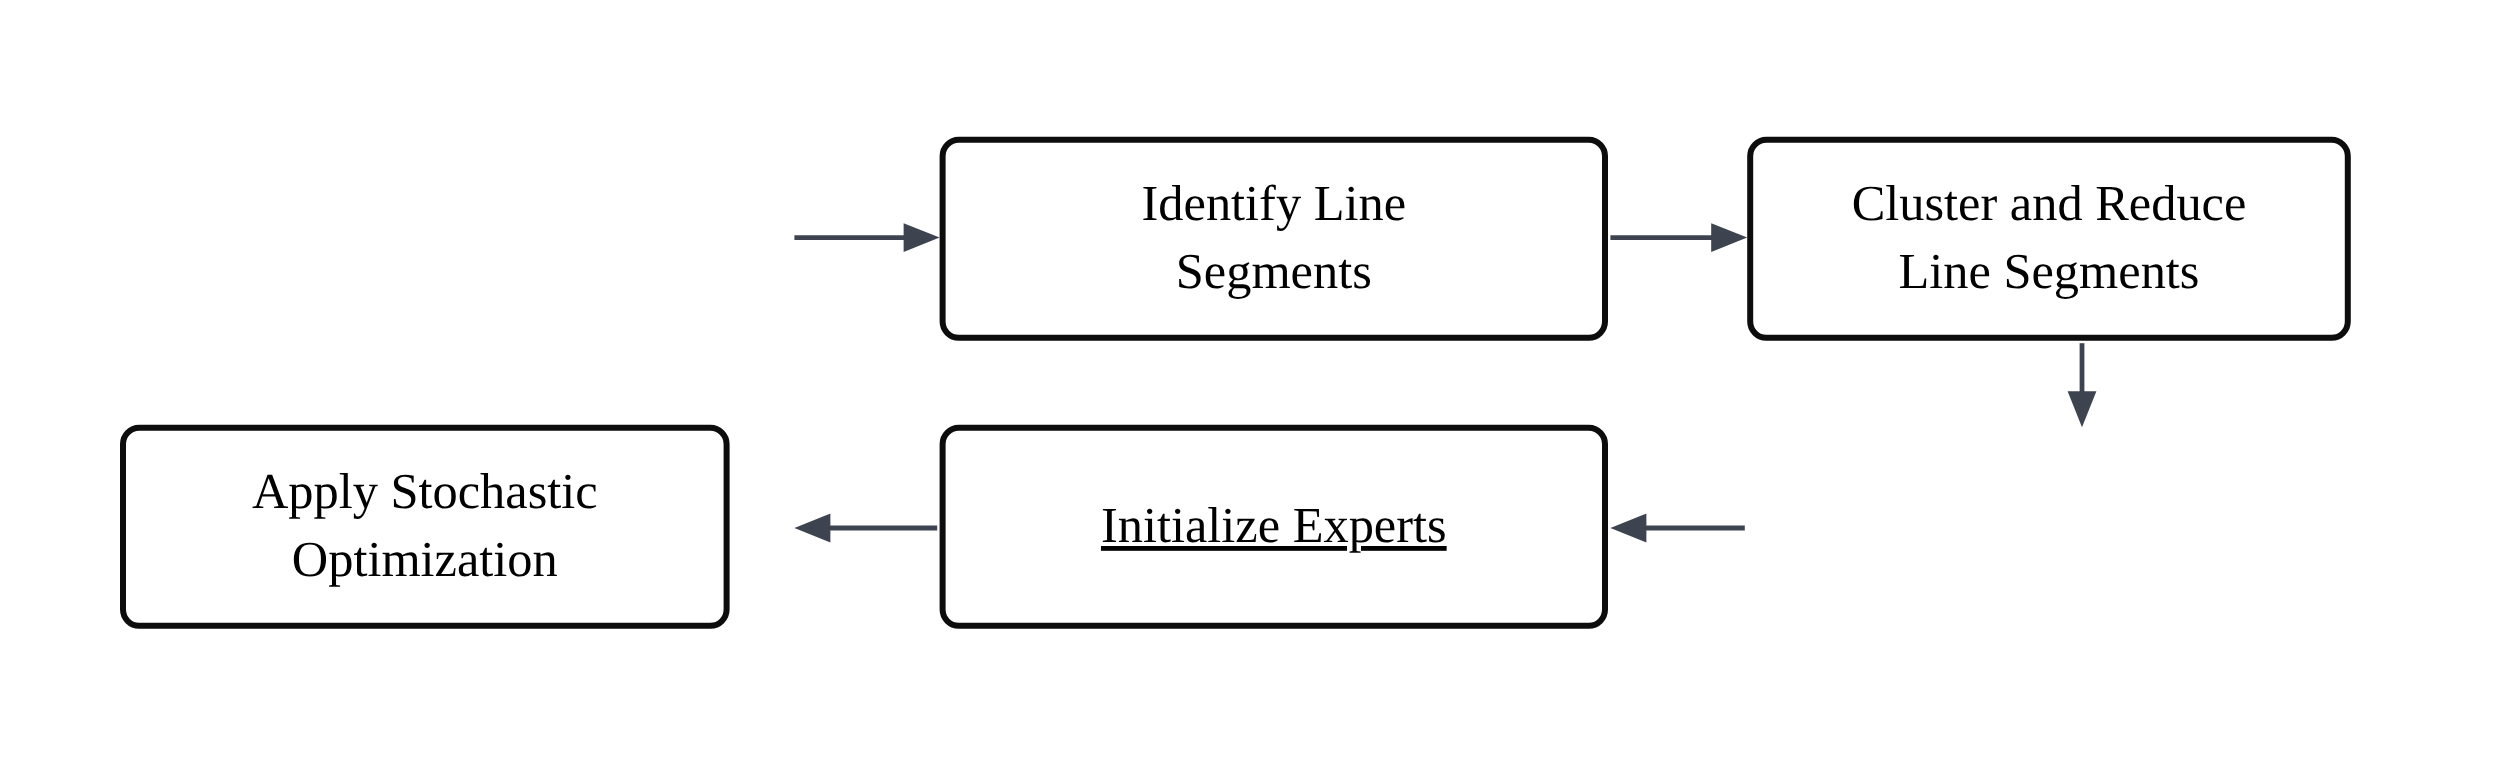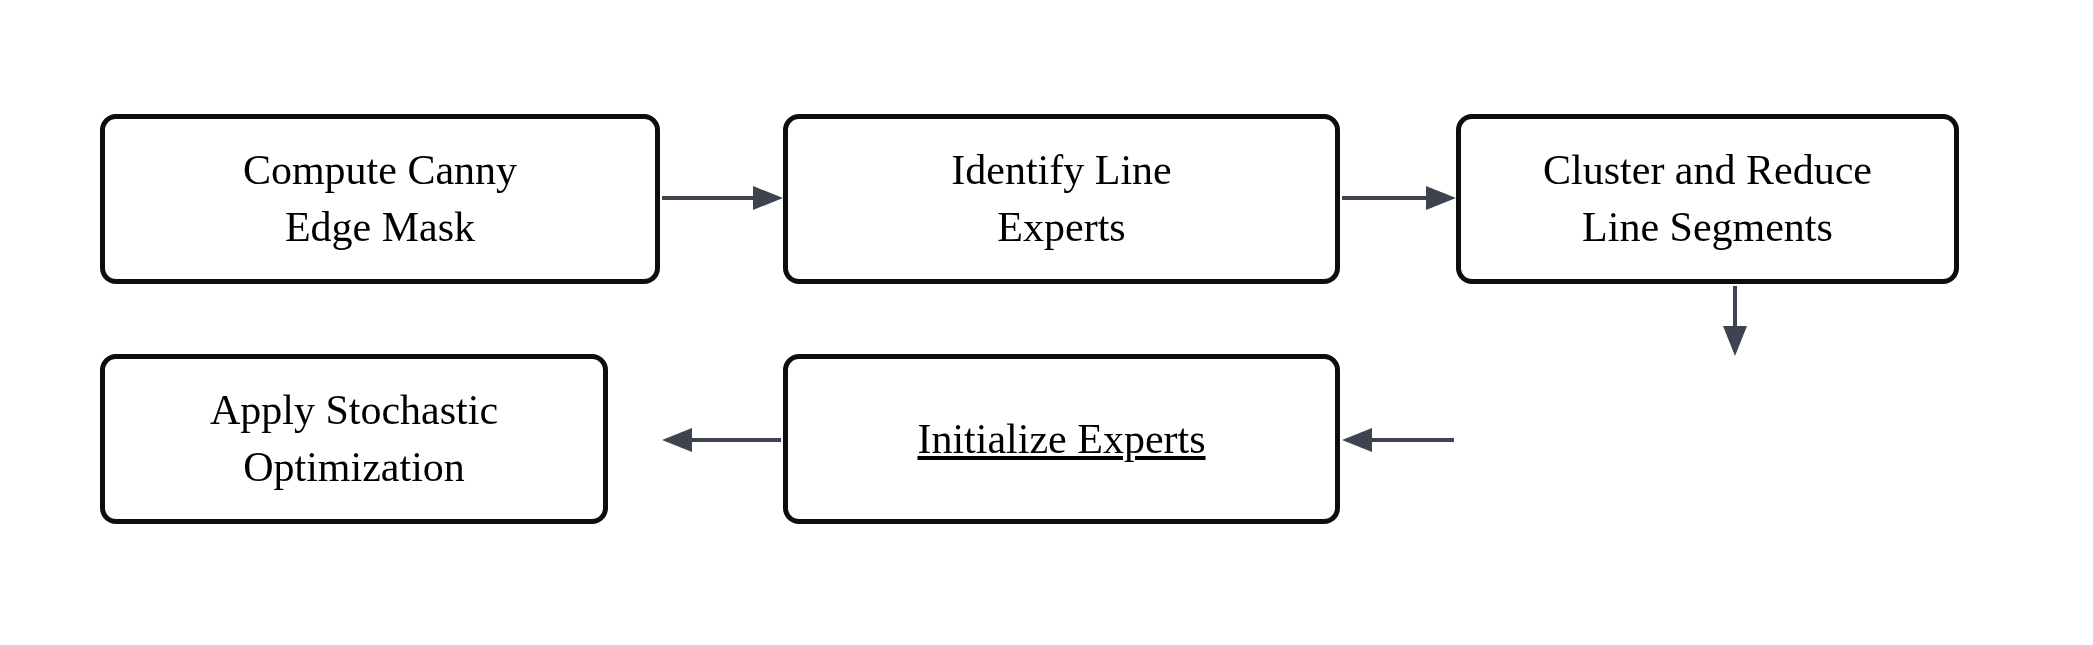--- a/index.html
+++ b/index.html
@@ -69,28 +69,24 @@
     <g>
       <line x1="1454" y1="440" x2="1369" y2="440"></line>
       <polygon points="1342,440 1372,428 1372,452"></polygon>
     </g>
     <g>
       <line x1="781" y1="440" x2="690" y2="440"></line>
       <polygon points="662,440 692,428 692,452"></polygon>
     </g>
   </svg>
 
-  <div class="node" style="left:100px; top:114px; width:560px; height:170px;">
-    <div class="node-label">Compute Canny
-Edge Mask</div>
-  </div>
 
   <div class="node" style="left:783px; top:114px; width:557px; height:170px;">
     <div class="node-label">Identify Line
-Experts</div>
+Segments</div>
   </div>
 
   <div class="node" style="left:1456px; top:114px; width:503px; height:170px;">
     <div class="node-label">Cluster and Reduce
 Line Segments</div>
   </div>
 
   <div class="node" style="left:100px; top:354px; width:508px; height:170px;">
     <div class="node-label">Apply Stochastic
 Optimization</div>

